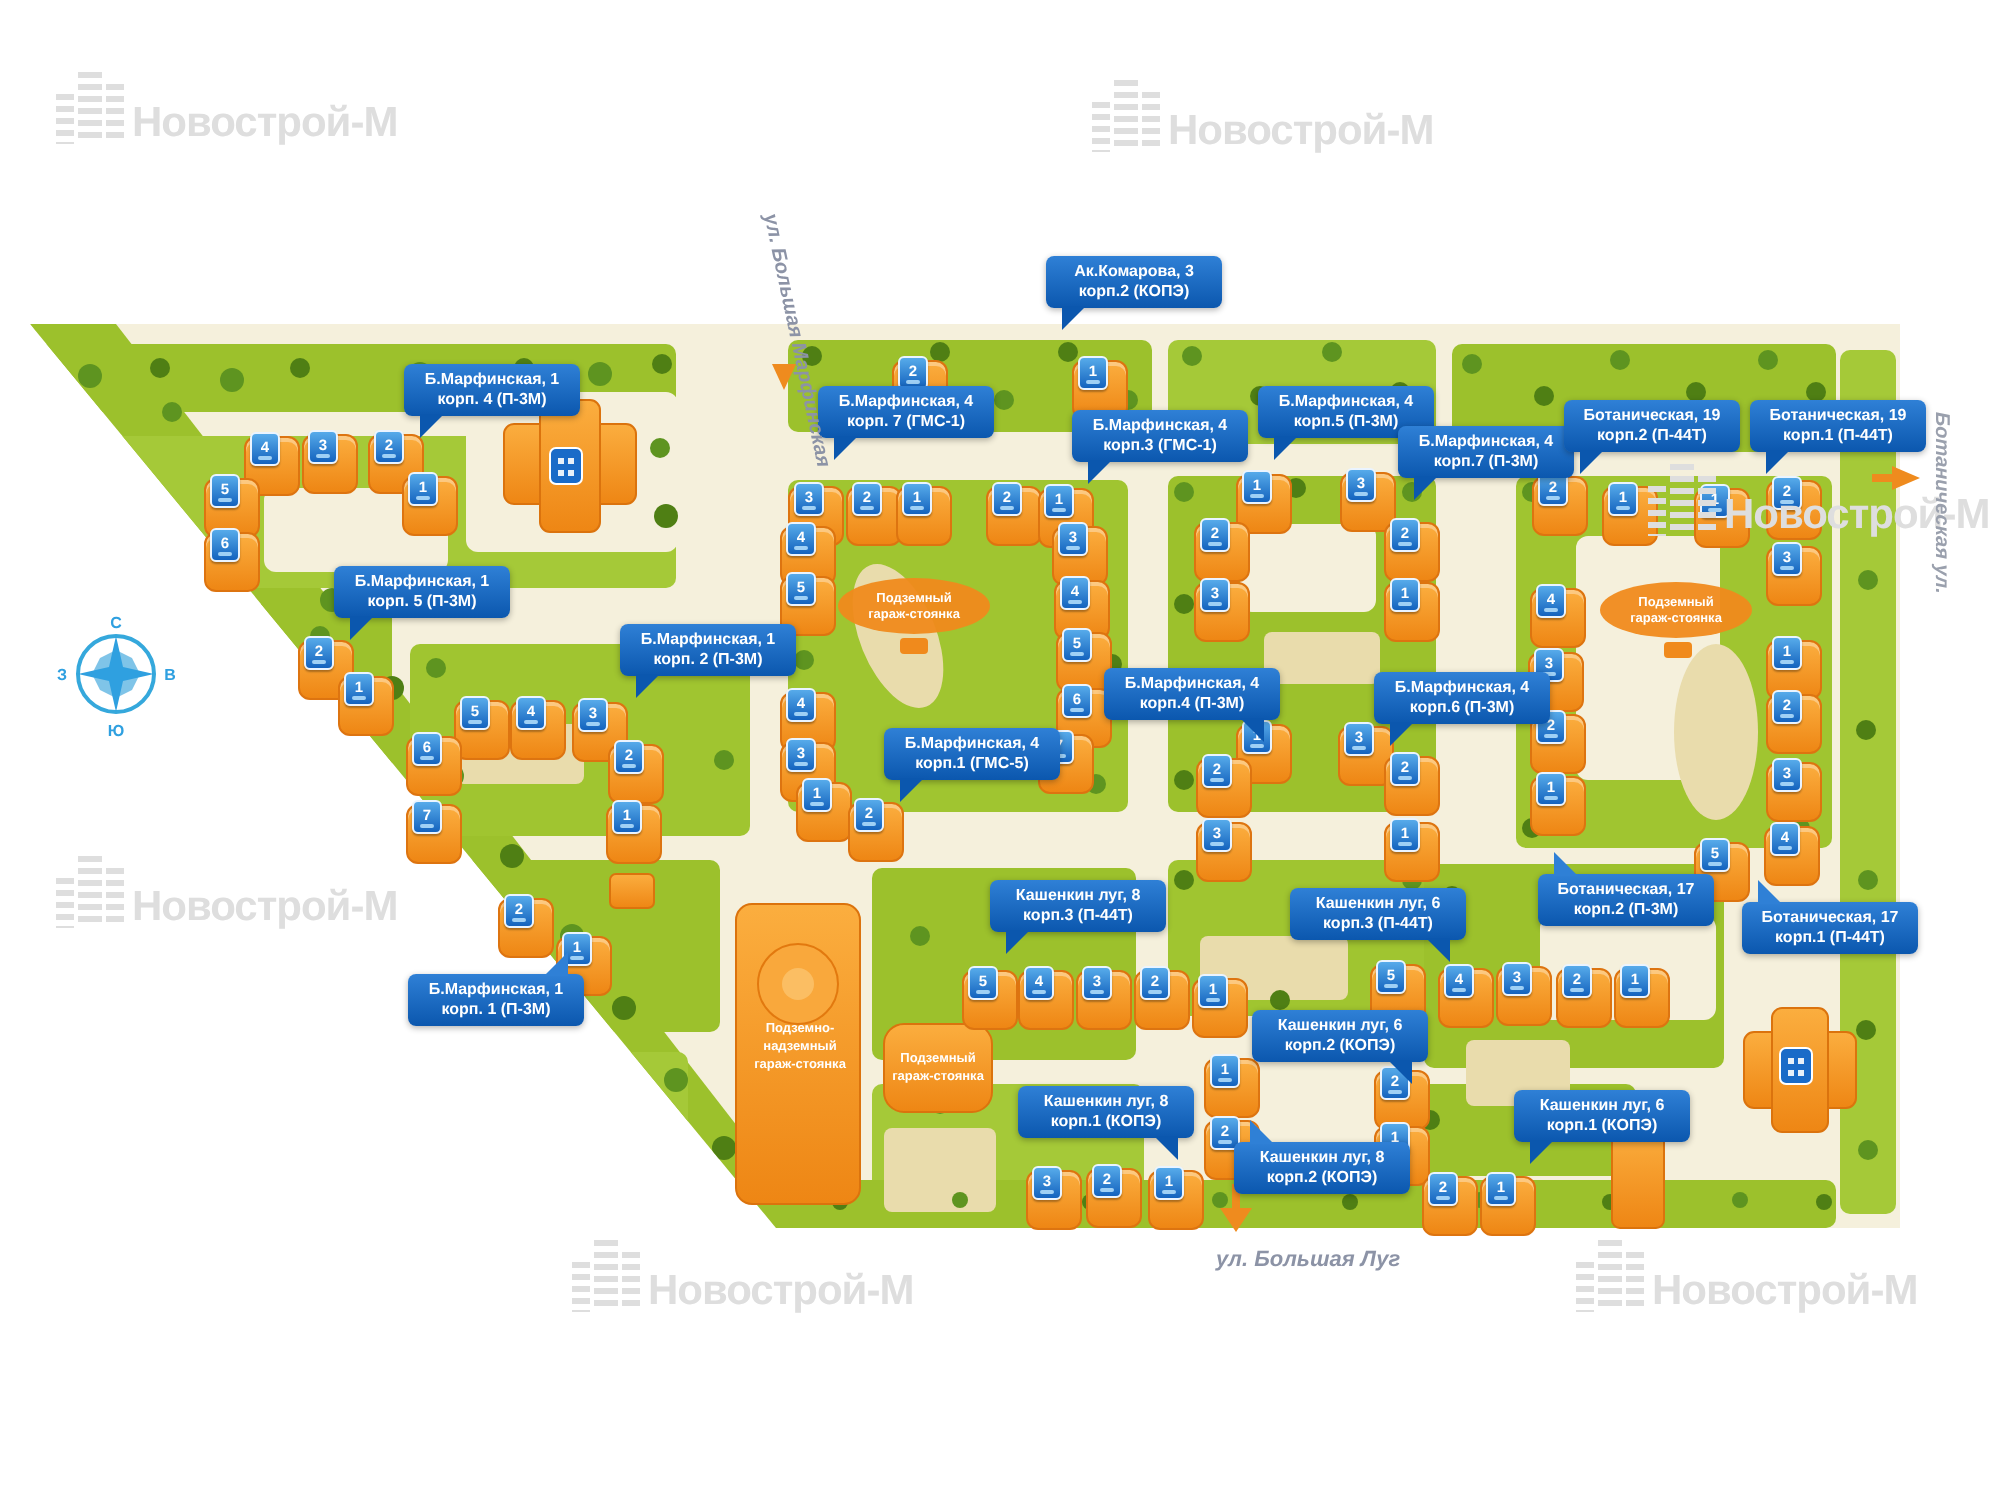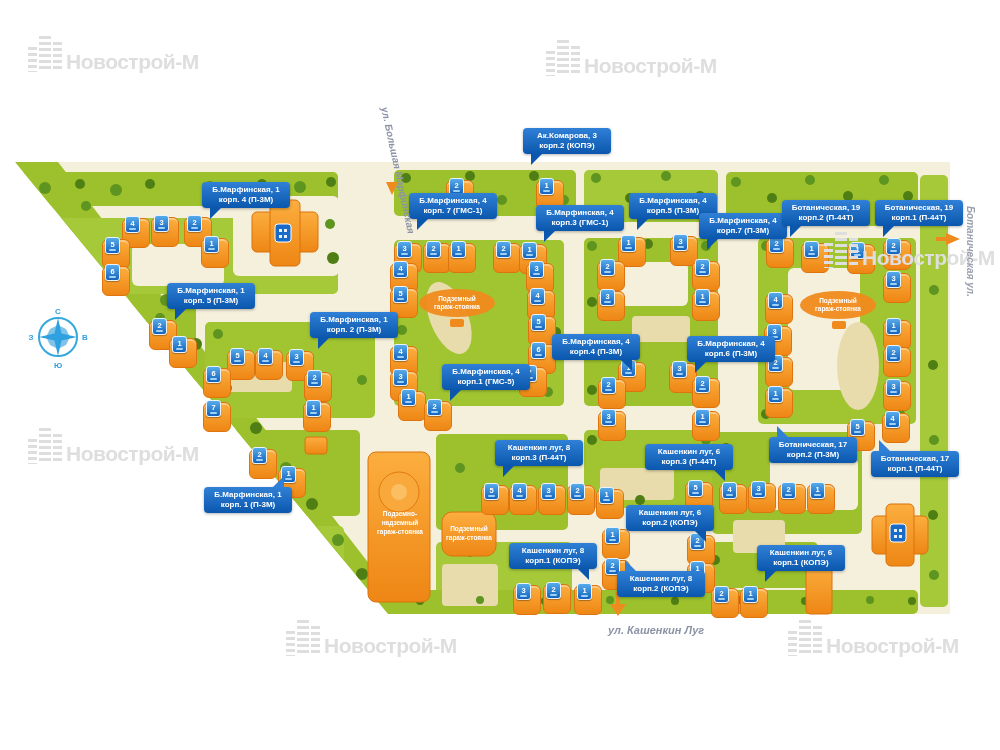--- a/index.html
+++ b/index.html
@@ -830,15 +830,15 @@
           <b class="b1"></b>
           <b class="b2"></b>
           <b class="b3"></b>
         </div>
         <span class="txt">Новострой-М</span>
       </div>
     </div>
 
 <div class="street s1">ул. Большая Марфинская</div>
 <div class="street s2">Ботаническая ул.</div>
-<div class="street s3">ул. Кашенкин Луг</div>
+<div class="street s3">ул. Большая Луг</div>
 
 </div>
 
 </body></html>

